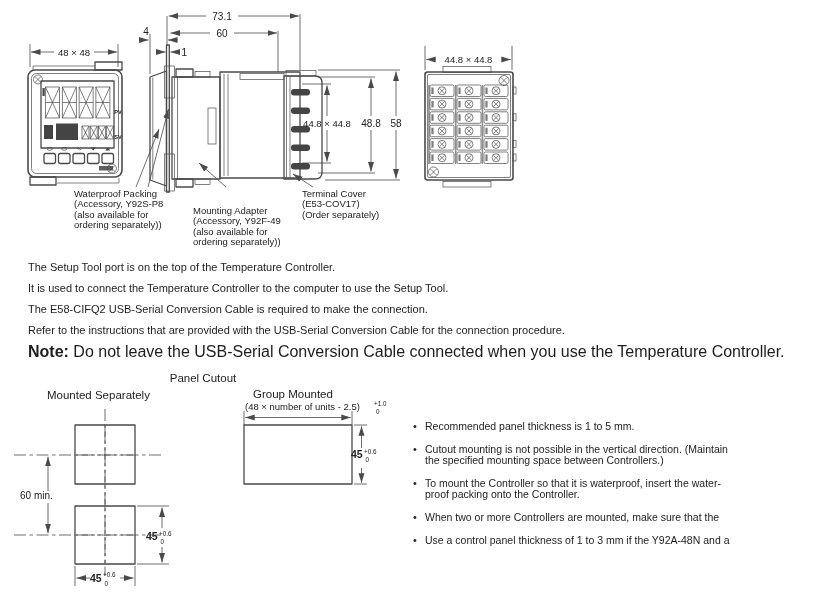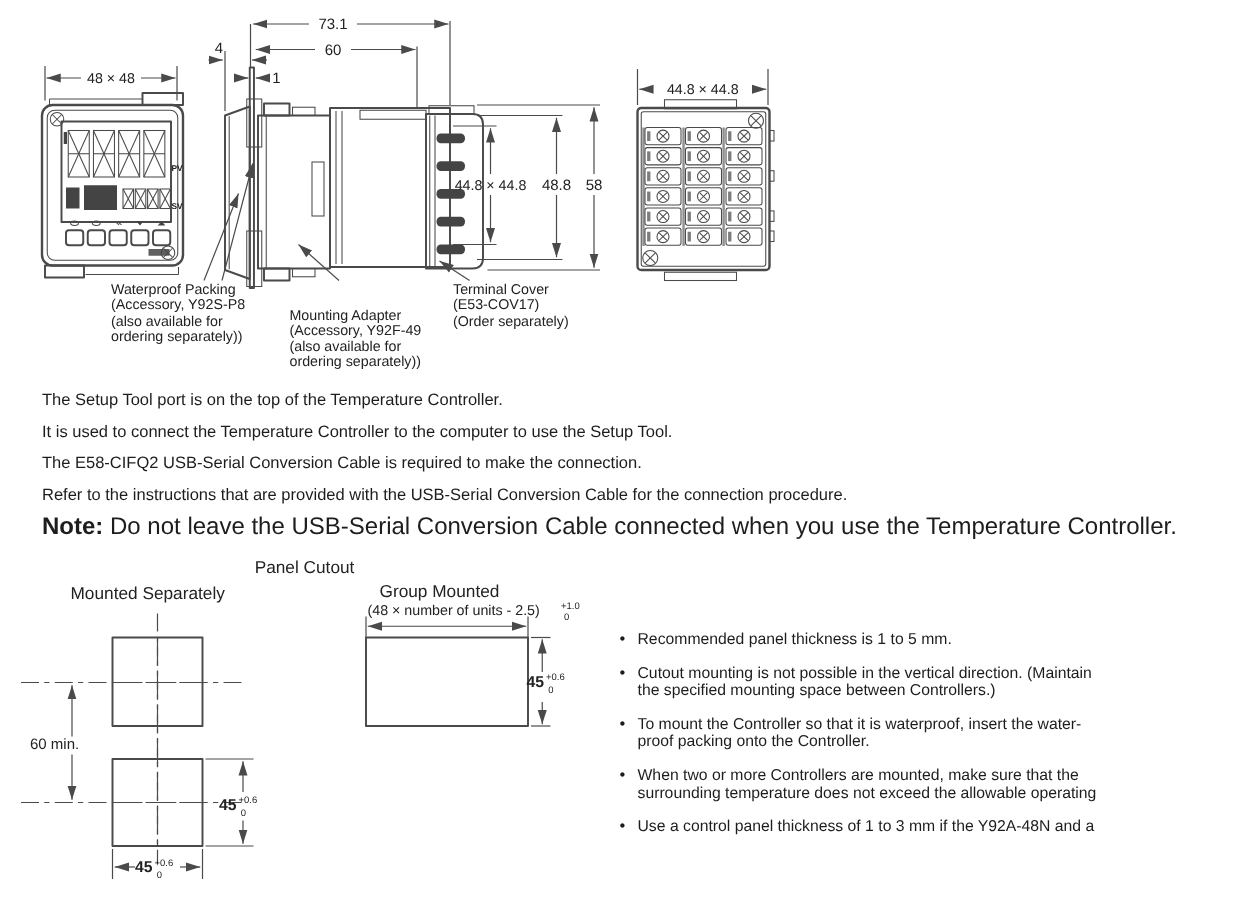--- a/index.html
+++ b/index.html
@@ -405,21 +405,20 @@
       <div class="bdot">•</div>
       <div>
         <div class="bl">To mount the Controller so that it is waterproof, insert the water-</div>
         <div class="bl">proof packing onto the Controller.</div>
       </div>
     </div>
     <div class="bitem">
       <div class="bdot">•</div>
       <div>
         <div class="bl">When two or more Controllers are mounted, make sure that the</div>
-        <div class="bl">surrounding temperature does not exceed the allowable operating</div>
       </div>
     </div>
     <div class="bitem">
       <div class="bdot">•</div>
       <div>
         <div class="bl">Use a control panel thickness of 1 to 3 mm if the Y92A-48N and a</div>
       </div>
     </div>
   </div>
 

